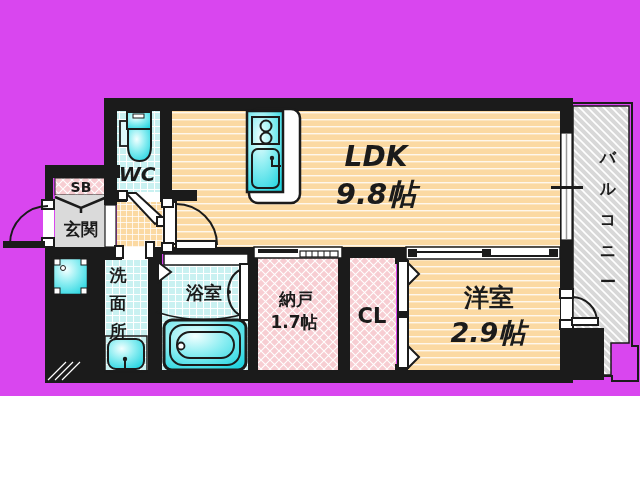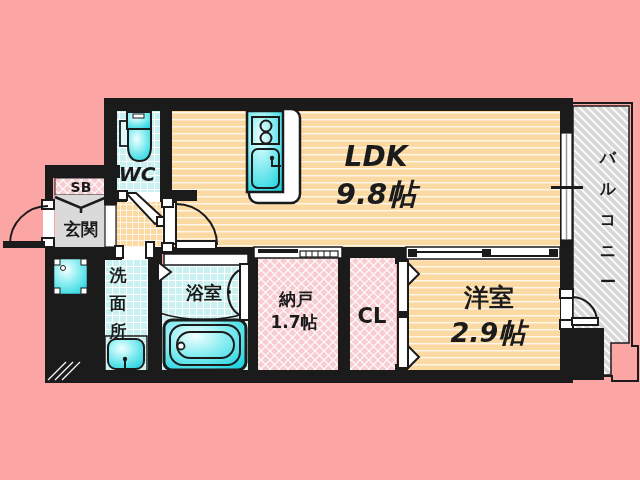--- a/index.html
+++ b/index.html
@@ -1,20 +1,20 @@
 <!DOCTYPE html>
 <html style="--wall: #1b1b1b; --floor: #fbd9a2; --tile: #c9f1f1; --pink: #f7cdd2; --gray: #dadada; --balcony: #d8d8d8; --fixture: #22d4e0; --ink: #1b1b1b;"><head>
 <meta charset="utf-8">
 <style>
   :root{
     --wall:#1b1b1b; --floor:#fbd9a2; --tile:#c9f1f1; --pink:#f7cdd2;
     --gray:#dadada; --balcony:#d8d8d8; --fixture:#22d4e0; --ink:#1b1b1b;
   }
   html,body{margin:0;padding:0;background:#ffffff;}
-  .stage{width:640px;height:480px;position:relative;background:#fca5a5;}
+  .stage{width:640px;height:396px;position:relative;background:#d946ef;}
   svg{display:block;}
   .wall{fill:var(--wall);}
   .white{fill:#ffffff;}
   .lbl{font-family:"DejaVu Sans","Liberation Sans",sans-serif;font-weight:bold;fill:var(--ink);text-anchor:middle;}
   .it{font-style:italic;}
   .ln{stroke:var(--wall);fill:none;}
   .doorleaf{fill:#ffffff;stroke:var(--wall);stroke-width:2;}
 </style>
 </head>
 <body>

